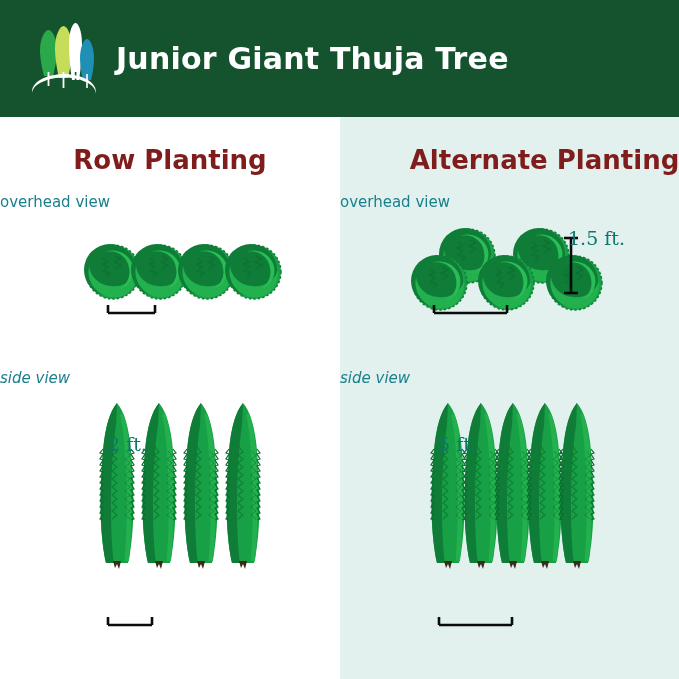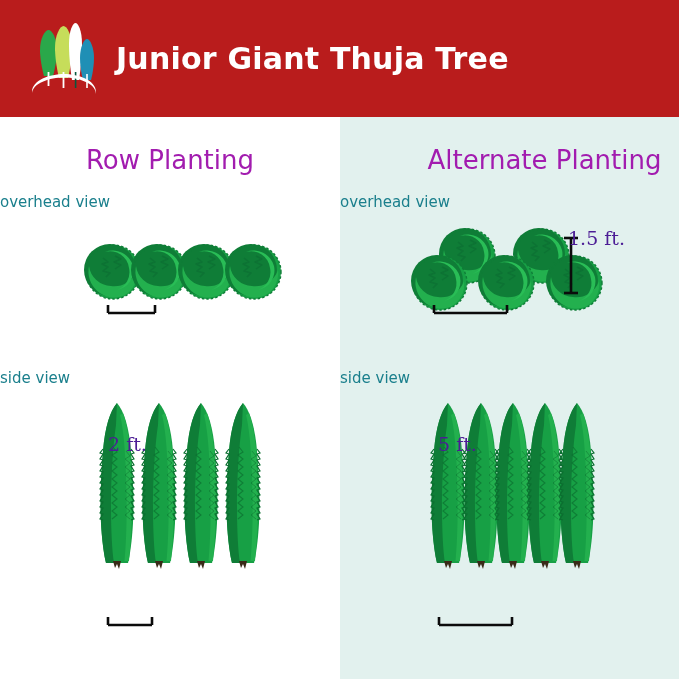--- a/index.html
+++ b/index.html
@@ -17,21 +17,21 @@
     overflow: hidden;
     background: #ffffff;
   }
 
   
   .header {
     position: absolute;
     left: 0; top: 0;
     width: 679px;
     height: 117px;
-    background: #b91c1c;
+    background: #14532d;
     display: flex;
     align-items: center;
   }
   .logo {
     margin-left: 26px;
     width: 72px;
     height: 74px;
     flex: 0 0 auto;
   }
   .header-title {
@@ -51,50 +51,50 @@
     height: 562px;
   }
   .panel-left  { left: 0;     width: 340px; background: #ffffff; }
   .panel-right { left: 340px; width: 409px; background: #e2f1ee; }
 
   .panel-title {
     position: absolute;
     top: 28px;
     left: 0; right: 0;
     text-align: center;
-    color: #a21caf;
+    color: #7f1d1d;
     font-size: 26px;
-    font-weight: normal;
+    font-weight: bold;
     font-family: "DejaVu Sans", sans-serif;
   }
   .view-label {
     position: absolute;
     left: 0; right: 0;
     text-align: left;
     color: #1a7f8c;
     font-size: 15px;
     font-family: "DejaVu Sans", sans-serif;
   }
   .view-label.overhead { top: 76px; }
-  .view-label.side     { top: 252px; }
+  .view-label.side     { top: 252px; font-style: italic; }
 
   
   .scene {
     position: absolute;
     left: 0; right: 0;
     top: 0;
     height: 562px;
     pointer-events: none;
   }
   .scene svg { display: block; }
 
   
   .measure-text {
     position: absolute;
-    color: #4c1d95;
+    color: #0f766e;
     font-size: 19px;
     font-family: "DejaVu Serif", serif;
     white-space: nowrap;
   }
 </style>
 </head>
 <body>
 
 <div id="infographic">
 

